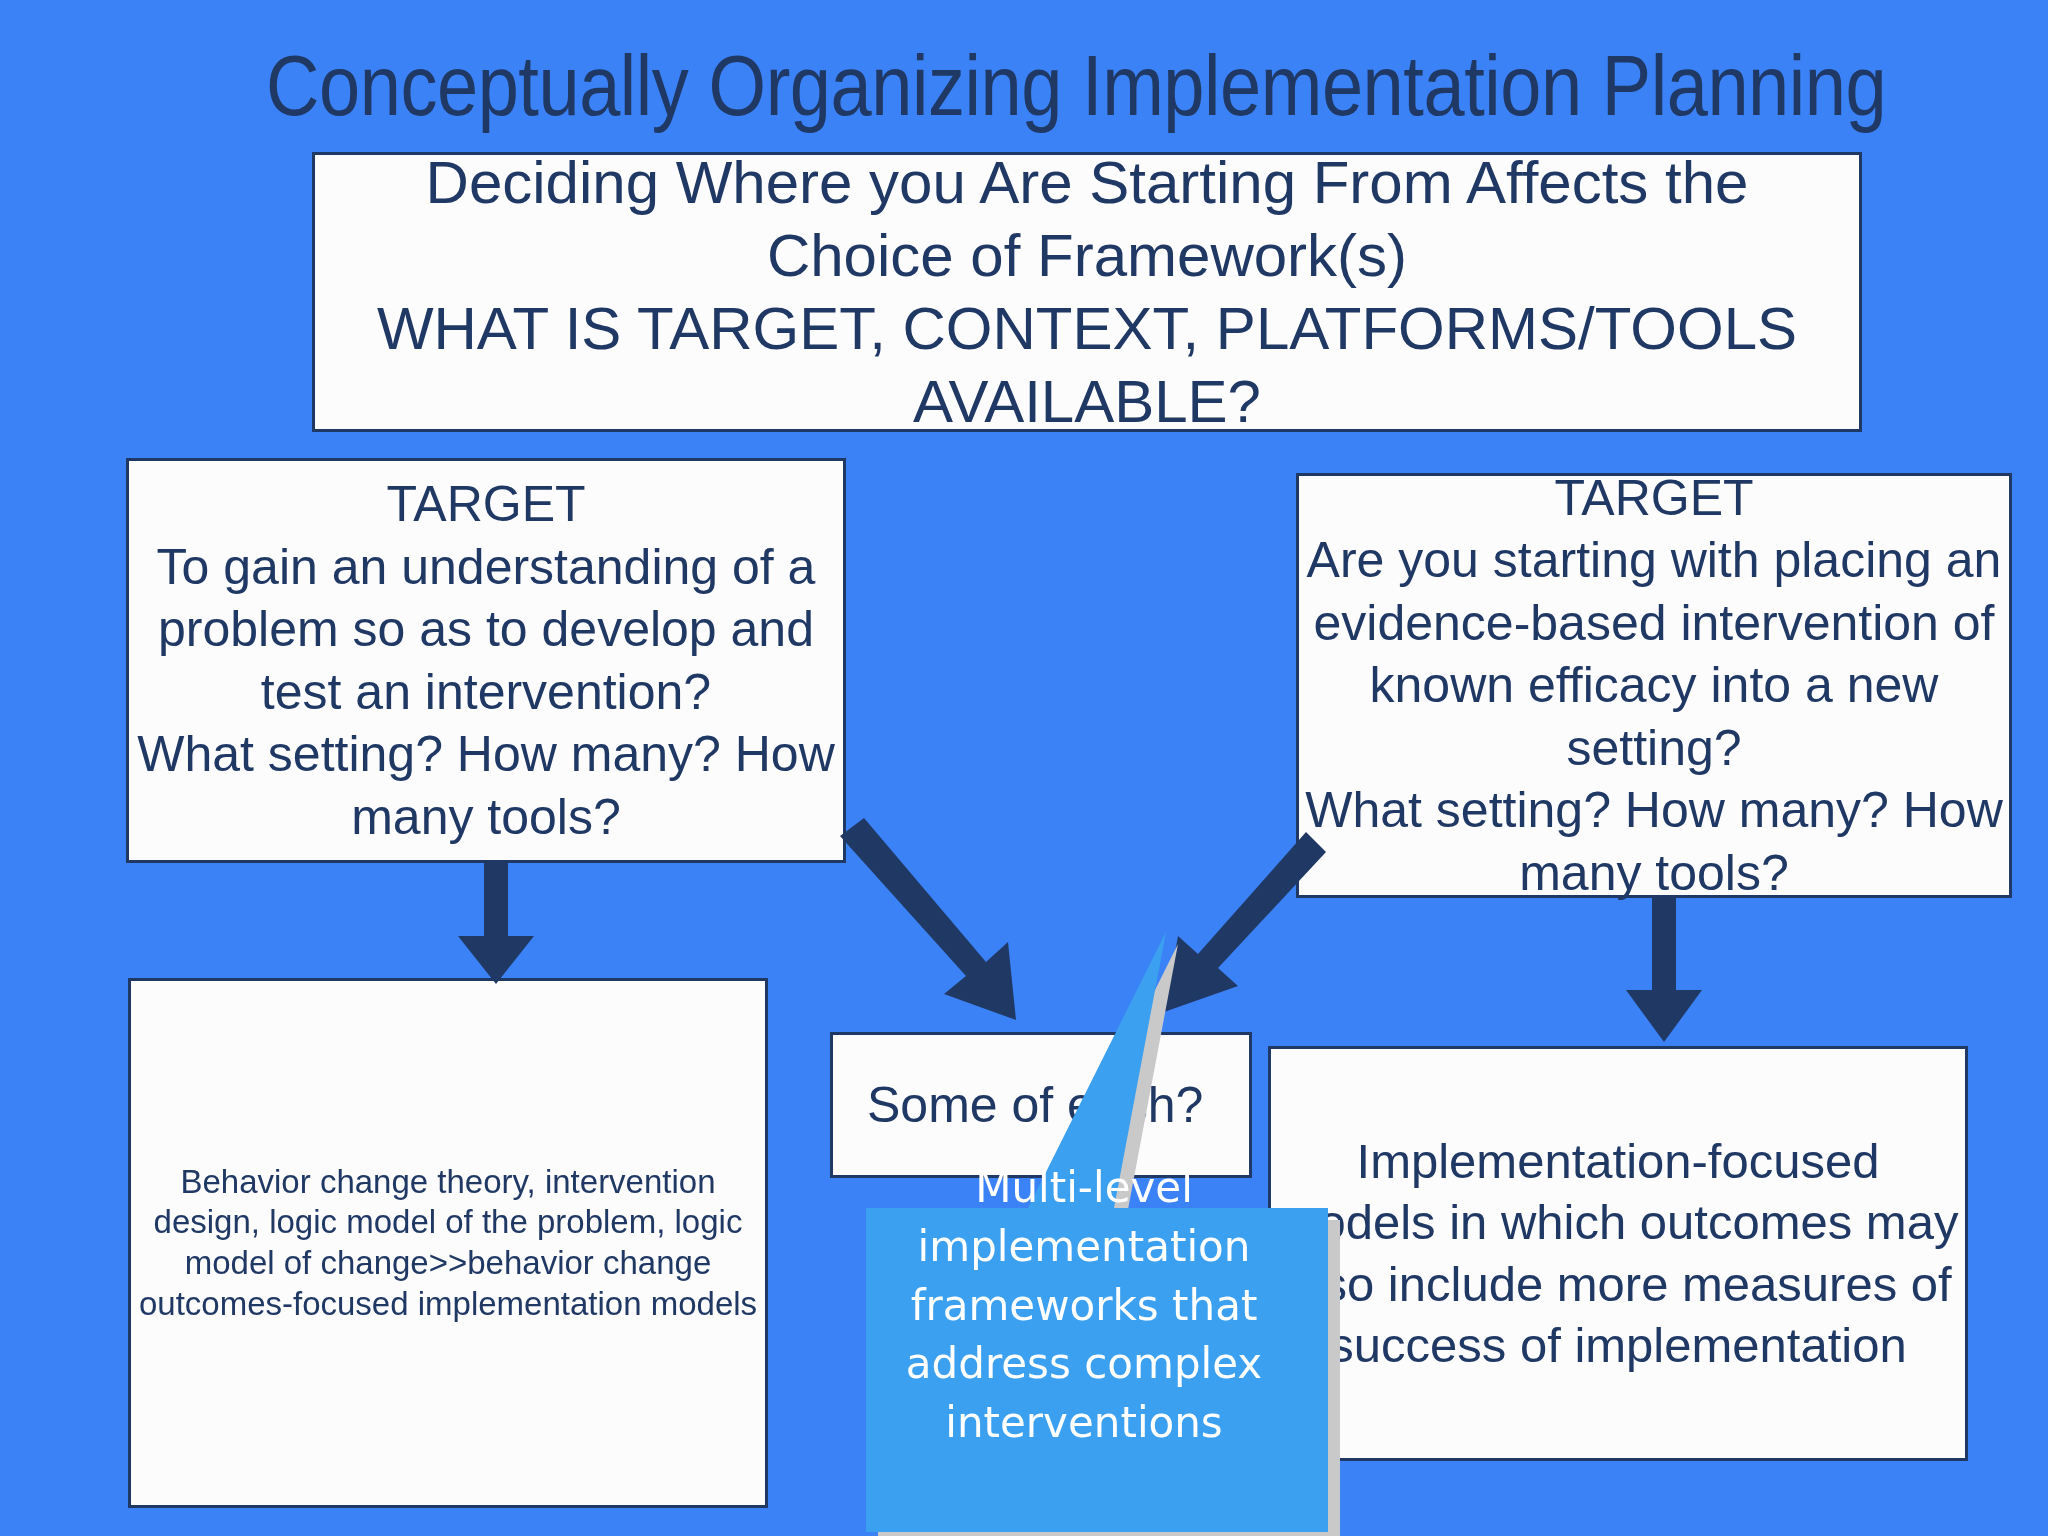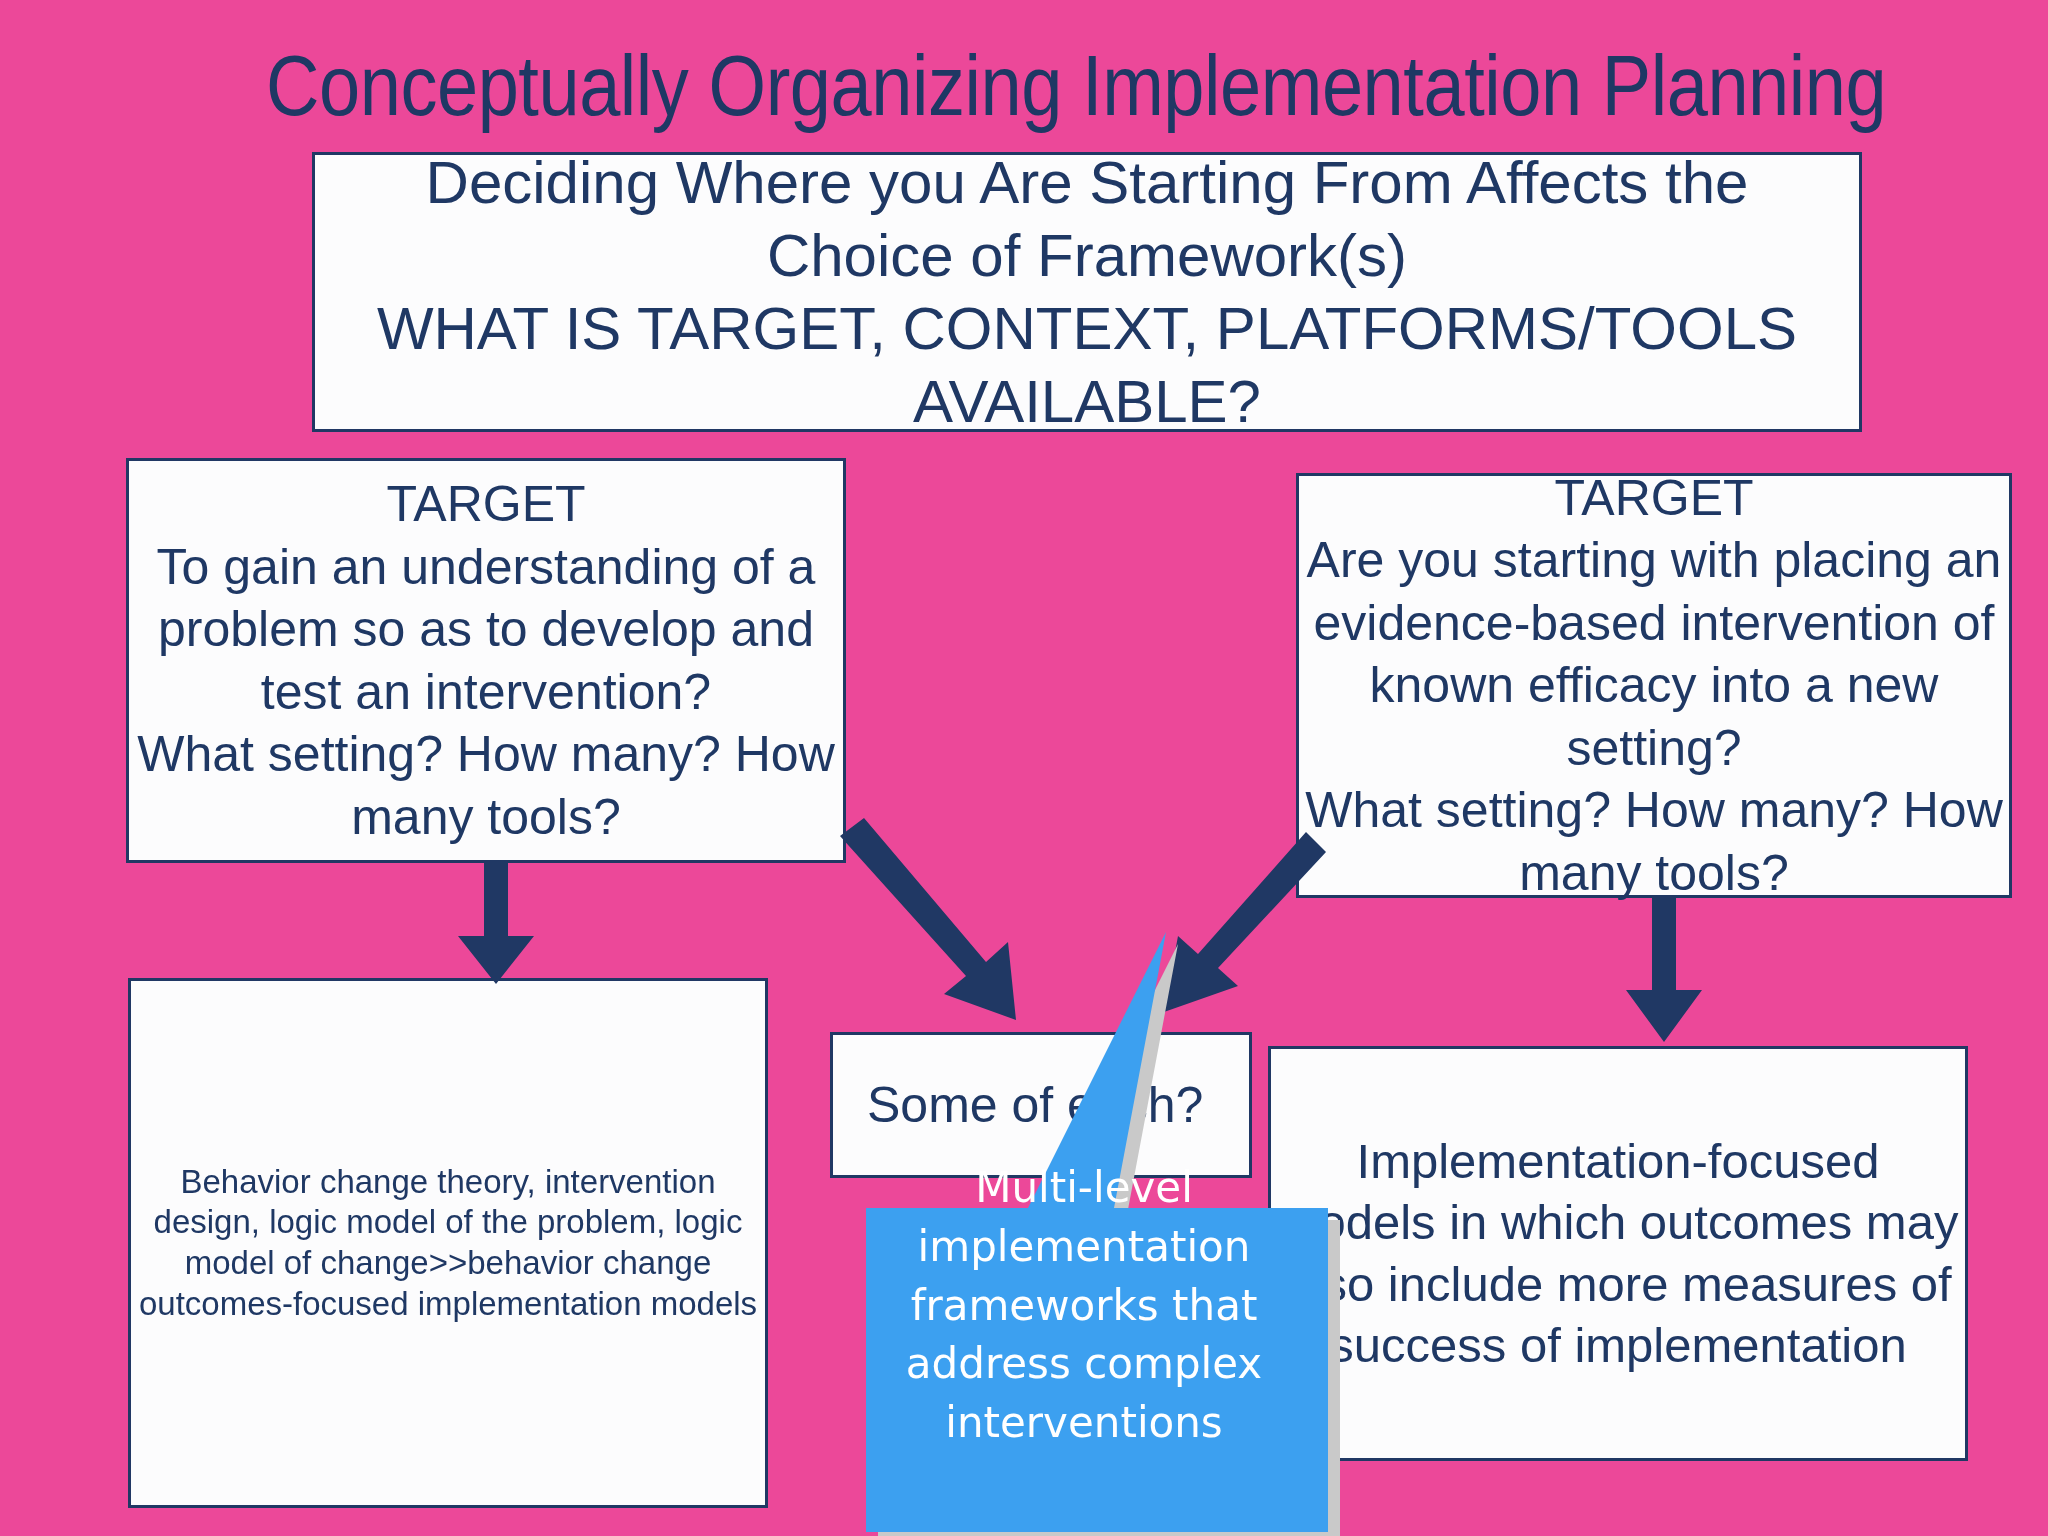--- a/index.html
+++ b/index.html
@@ -7,21 +7,21 @@
     padding: 0;
     background: #ffffff;
   }
   body {
     font-family: "Liberation Sans", sans-serif;
   }
   #slide {
     position: relative;
     width: 2048px;
     height: 1536px;
-    background: #ec4899;
+    background: #3b82f6;
     overflow: hidden;
   }
 
   
   #title {
     position: absolute;
     left: 140px;
     top: 42px;
     width: 1800px;
     text-align: center;

